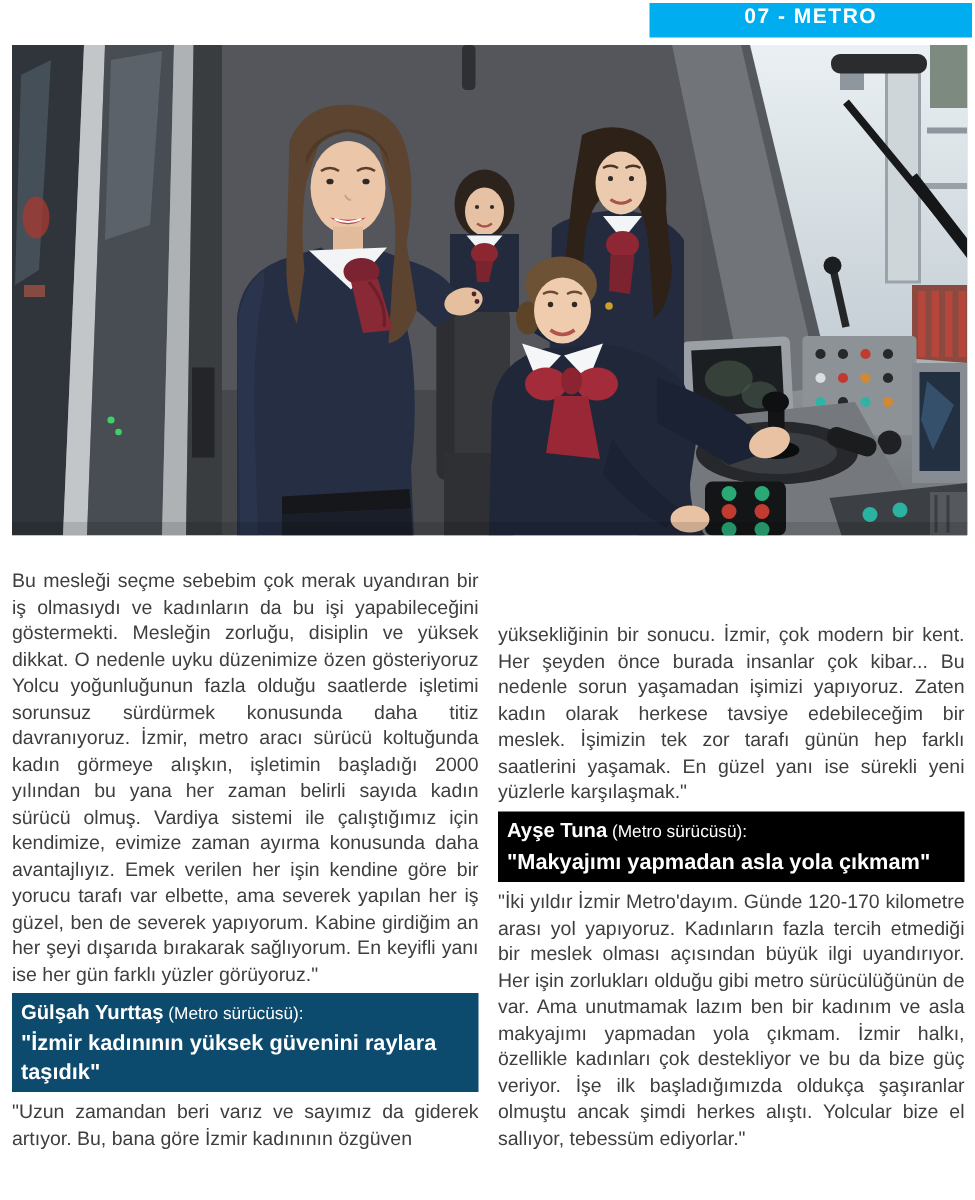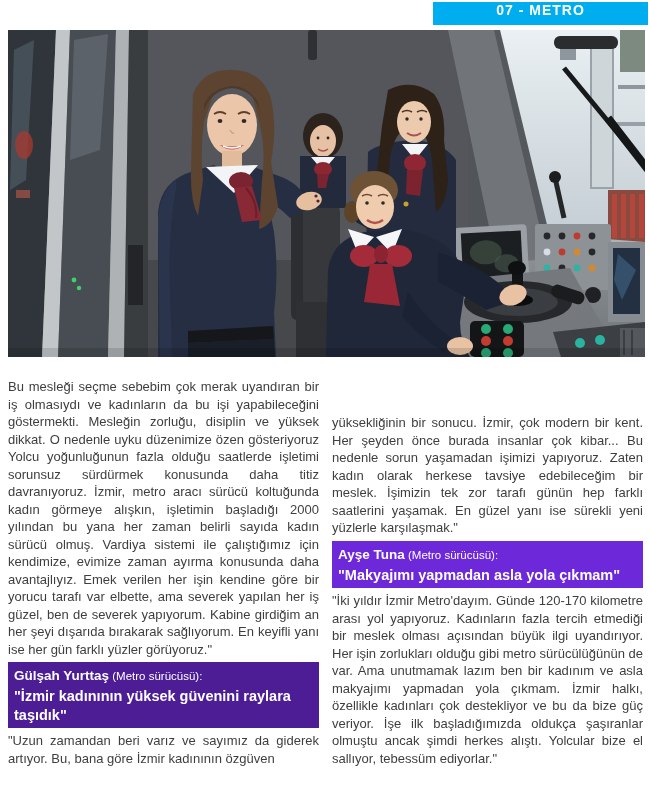--- a/index.html
+++ b/index.html
@@ -227,30 +227,30 @@
       <path d="M168,160 Q160,200 162,260 L164,327 L152,327 L150,190 Q152,162 168,150 Z" fill="#303a55" opacity="0.5"></path>
 
       <rect x="0" y="318" width="637" height="9" fill="#000000" opacity="0.12"></rect>
     </svg>
   </div>
 
   <div class="cols">
 
     <div class="col">
       <p class="body-par">Bu mesleği seçme sebebim çok merak uyandıran bir iş olmasıydı ve kadınların da bu işi yapabileceğini göstermekti. Mesleğin zorluğu, disiplin ve yüksek dikkat. O nedenle uyku düzenimize özen gösteriyoruz Yolcu yoğunluğunun fazla olduğu saatlerde işletimi sorunsuz sürdürmek konusunda daha titiz davranıyoruz. İzmir, metro aracı sürücü koltuğunda kadın görmeye alışkın, işletimin başladığı 2000 yılından bu yana her zaman belirli sayıda kadın sürücü olmuş. Vardiya sistemi ile çalıştığımız için kendimize, evimize zaman ayırma konusunda daha avantajlıyız. Emek verilen her işin kendine göre bir yorucu tarafı var elbette, ama severek yapılan her iş güzel, ben de severek yapıyorum. Kabine girdiğim an her şeyi dışarıda bırakarak sağlıyorum. En keyifli yanı ise her gün farklı yüzler görüyoruz."</p>
-      <div class="sec-box" style="background:#4c1d95;">
+      <div class="sec-box" style="background:#0c4a6e;">
         <span class="sec-name">Gülşah Yurttaş</span><span class="sec-role"> (Metro sürücüsü):</span>
         <span class="sec-quote">"İzmir kadınının yüksek güvenini raylara taşıdık"</span>
       </div>
       <p class="body-par">"Uzun zamandan beri varız ve sayımız da giderek artıyor. Bu, bana göre İzmir kadınının özgüven</p>
     </div>
 
     <div class="col">
       <p class="body-par">yüksekliğinin bir sonucu. İzmir, çok modern bir kent. Her şeyden önce burada insanlar çok kibar... Bu nedenle sorun yaşamadan işimizi yapıyoruz. Zaten kadın olarak herkese tavsiye edebileceğim bir meslek. İşimizin tek zor tarafı günün hep farklı saatlerini yaşamak. En güzel yanı ise sürekli yeni yüzlerle karşılaşmak."</p>
-      <div class="sec-box" style="background:#6d28d9;">
+      <div class="sec-box" style="background:#000000;">
         <span class="sec-name">Ayşe Tuna</span><span class="sec-role"> (Metro sürücüsü):</span>
         <span class="sec-quote">"Makyajımı yapmadan asla yola çıkmam"</span>
       </div>
       <p class="body-par">"İki yıldır İzmir Metro'dayım. Günde 120-170 kilometre arası yol yapıyoruz. Kadınların fazla tercih etmediği bir meslek olması açısından büyük ilgi uyandırıyor. Her işin zorlukları olduğu gibi metro sürücülüğünün de var. Ama unutmamak lazım ben bir kadınım ve asla makyajımı yapmadan yola çıkmam. İzmir halkı, özellikle kadınları çok destekliyor ve bu da bize güç veriyor. İşe ilk başladığımızda oldukça şaşıranlar olmuştu ancak şimdi herkes alıştı. Yolcular bize el sallıyor, tebessüm ediyorlar."</p>
     </div>
 
   </div>
 </div>
 
 </body></html>

